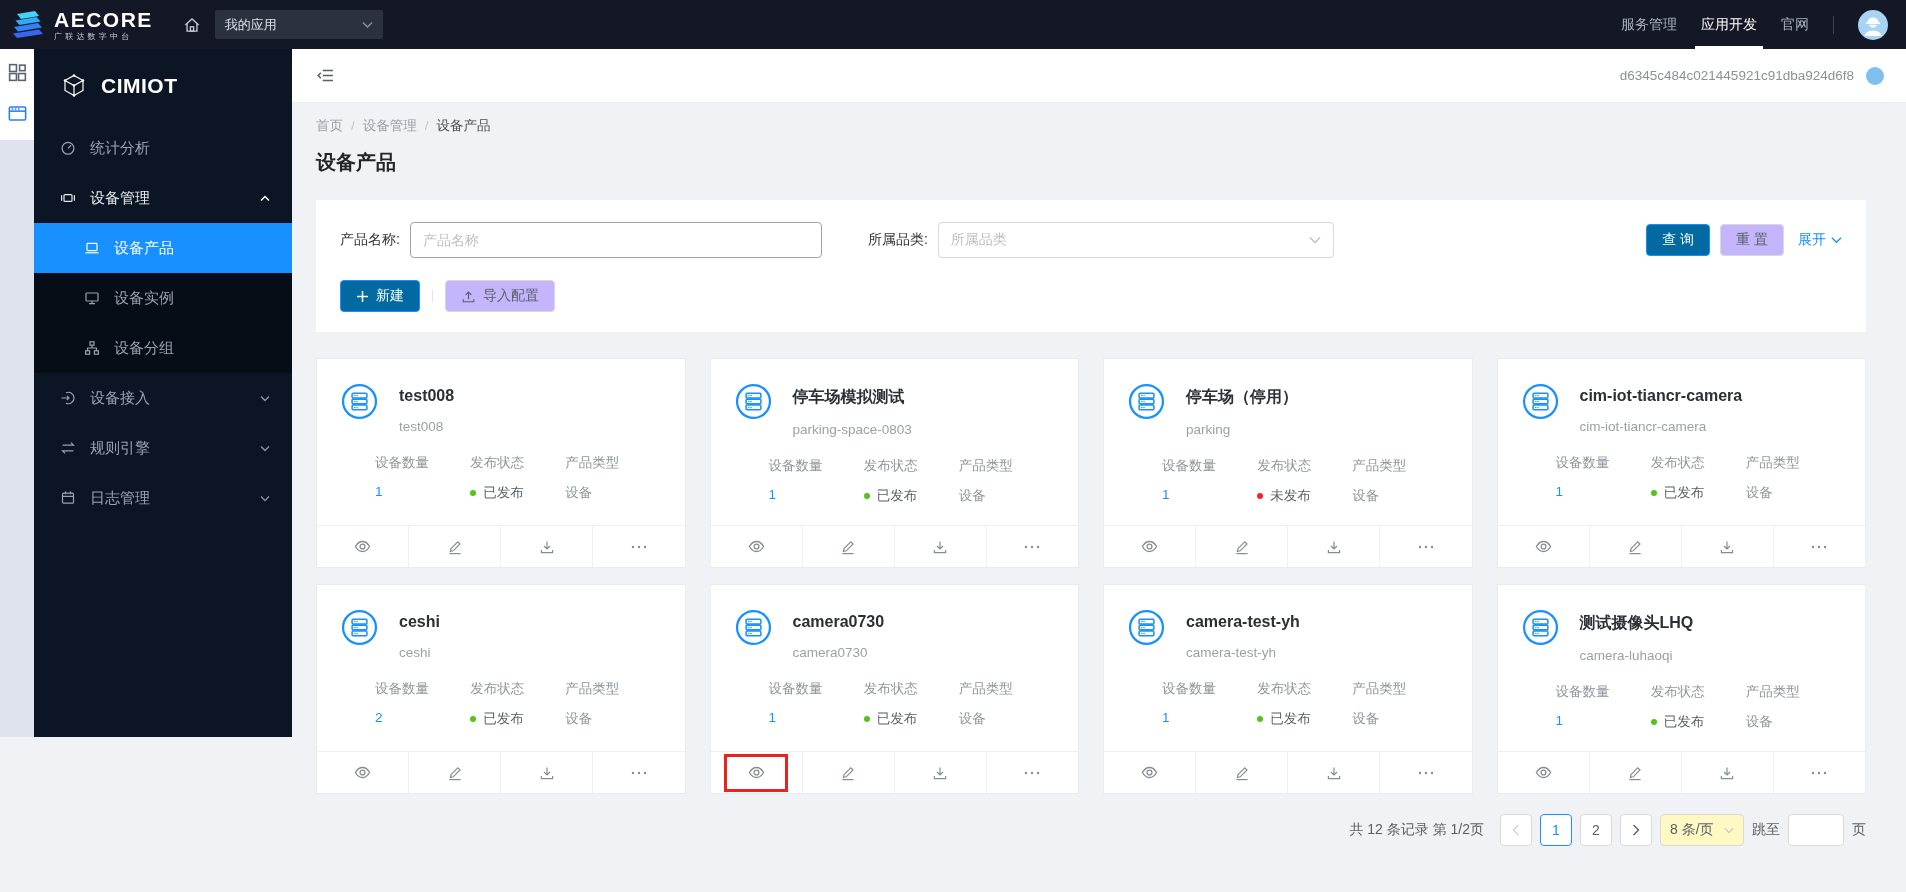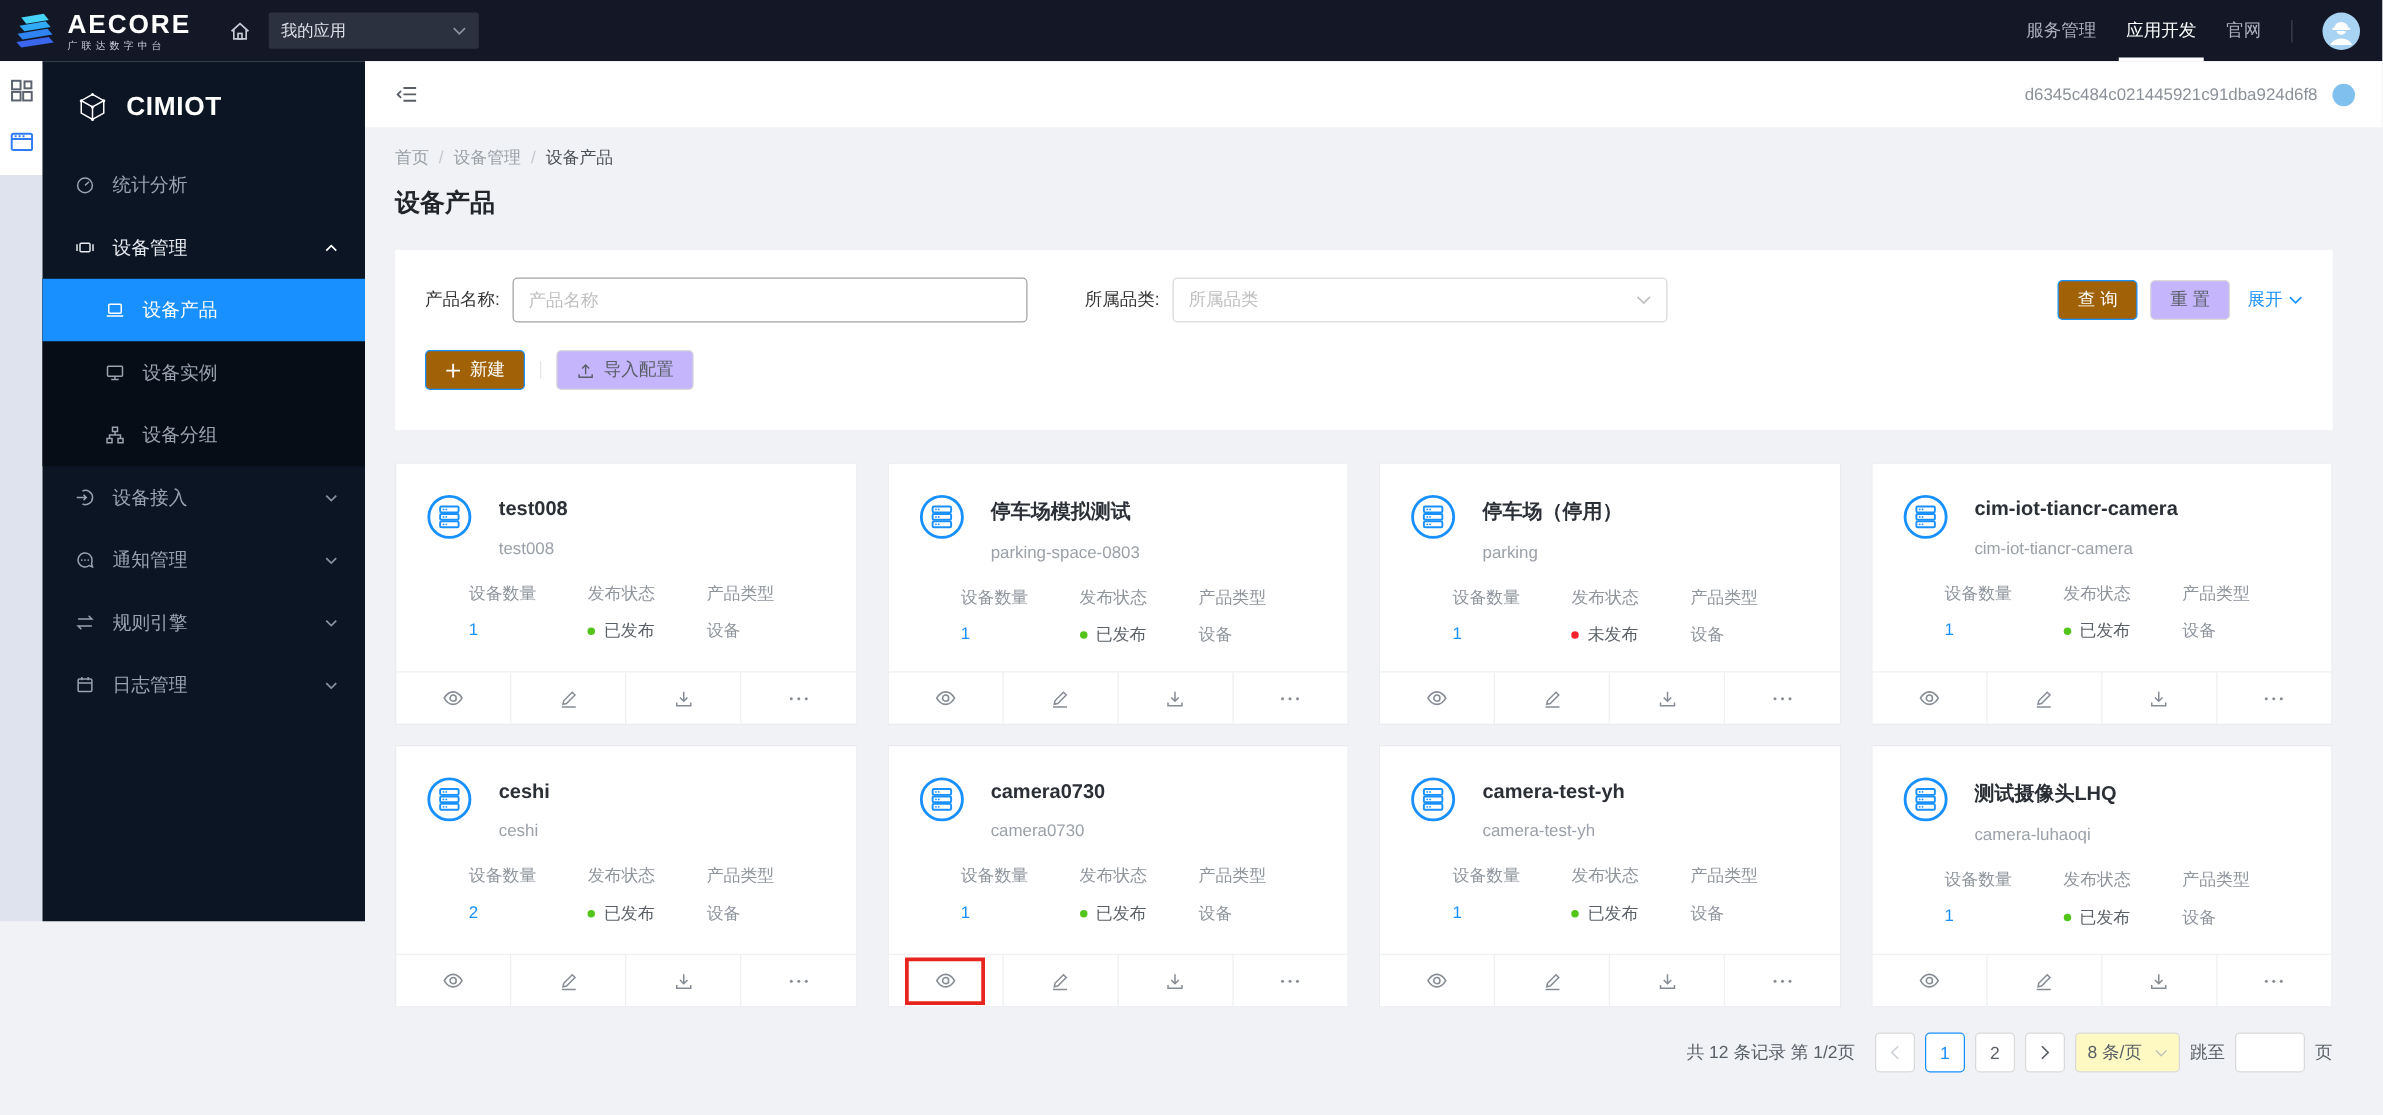--- a/index.html
+++ b/index.html
@@ -53,32 +53,32 @@
   .session-dot { width:18px; height:18px; border-radius:50%; background:#7fc0ee; cursor:pointer; }
 
   .content { flex:1; padding:14px 40px 0 24px; }
   .breadcrumb { font-size:13.5px; color:#9aa0a8; }
   .breadcrumb .crumb { cursor:pointer; }
   .breadcrumb .sep { margin:0 8px; color:#c3c7cc; }
   .breadcrumb .current { color:#4a4e55; }
   .page-title { margin-top:14px; font-size:20px; font-weight:700; color:#22252a; }
 
   
-  .filter-card { margin-top:24px; background:#fff; padding:22px 24px 32px; }
+  .filter-card { margin-top:24px; background:#fff; padding:22px 24px 20px; }
   .filter-row { display:flex; align-items:center; }
   .f-label { font-size:14px; color:#333; margin-right:10px; white-space:nowrap; }
   .f-label.cat { margin-left:46px; }
   .f-input { width:412px; height:36px; border:1px solid #a3a3a3; border-radius:4px; padding:0 12px; font-size:14px; color:#333; outline:none; font-family:inherit; }
   .f-input::placeholder { color:#bfbfbf; }
   .f-select { width:396px; height:36px; border:1px solid #d9d9d9; border-radius:4px; display:flex; align-items:center; justify-content:space-between; padding:0 12px; cursor:pointer; background:#fff; }
   .f-select .sel-ph { color:#bfbfbf; font-size:14px; }
   .f-select .chev { color:#bfbfbf; }
   .filter-actions { margin-left:auto; display:flex; align-items:center; }
   .btn { height:32px; border:1px solid #d9d9d9; background:#c4b5fd; border-radius:4px; font-size:14px; color:#595f66; padding:0 15px; display:inline-flex; align-items:center; gap:7px; cursor:pointer; font-family:inherit; white-space:nowrap; }
-  .btn.primary { background:#a16207; border-color:#1890ff; color:#fff; }
+  .btn.primary { background:#0369a1; border-color:#1890ff; color:#fff; }
   .filter-actions .btn + .btn { margin-left:10px; }
   .expand-link { margin-left:14px; color:#1890ff; font-size:14px; display:inline-flex; align-items:center; gap:5px; cursor:pointer; text-decoration:none; }
   .toolbar-row { margin-top:22px; display:flex; align-items:center; }
   .v-divider { width:1px; height:14px; background:#e3e5e8; margin:0 12px; }
 
   
   .grid { margin-top:26px; display:grid; grid-template-columns:repeat(4,minmax(0,1fr)); gap:16px 24px; }
   .card { background:#fff; border:1px solid #e9ebef; display:flex; flex-direction:column; }
   .card-body { padding:24px 24px 20px; }
   .card-head { display:flex; gap:21px; }
@@ -253,36 +253,20 @@
         </div>
       </div>
       <div class="nav-item">
         <span class="nav-icon">
           <svg width="16" height="16" viewBox="0 0 16 16" fill="none" stroke="currentColor" stroke-width="1.2">
               <path d="M6 2.8 a5.7 5.7 0 1 1 0 10.4"></path>
               <path d="M1.4 8 H9 M6.8 5.8 L9 8 L6.8 10.2"></path>
             </svg>
         </span>
         <span class="nav-label">设备接入</span>
-        <span class="chev">
-          <svg width="10" height="7" viewBox="0 0 10 7" fill="none" stroke="currentColor" stroke-width="1.4">
-              <path d="M1 1.5 L5 5.5 L9 1.5"></path>
-            </svg>
-        </span>
-      </div>
-      <div class="nav-item">
-        <span class="nav-icon">
-          <svg width="16" height="16" viewBox="0 0 16 16" fill="none" stroke="currentColor" stroke-width="1.2">
-              <path d="M13.6 8 a5.6 5.6 0 1 0 -2.2 4.4 L14 13.5 L13.2 10.8 A5.6 5.6 0 0 0 13.6 8 Z"></path>
-              <circle cx="5.4" cy="8" r="0.7" fill="currentColor" stroke="none"></circle>
-              <circle cx="8" cy="8" r="0.7" fill="currentColor" stroke="none"></circle>
-              <circle cx="10.6" cy="8" r="0.7" fill="currentColor" stroke="none"></circle>
-            </svg>
-        </span>
-        <span class="nav-label">通知管理</span>
         <span class="chev">
           <svg width="10" height="7" viewBox="0 0 10 7" fill="none" stroke="currentColor" stroke-width="1.4">
               <path d="M1 1.5 L5 5.5 L9 1.5"></path>
             </svg>
         </span>
       </div>
       <div class="nav-item">
         <span class="nav-icon">
           <svg width="16" height="16" viewBox="0 0 16 16" fill="none" stroke="currentColor" stroke-width="1.2">
               <path d="M2.5 5.2 H13.5 L10.9 2.6"></path>

